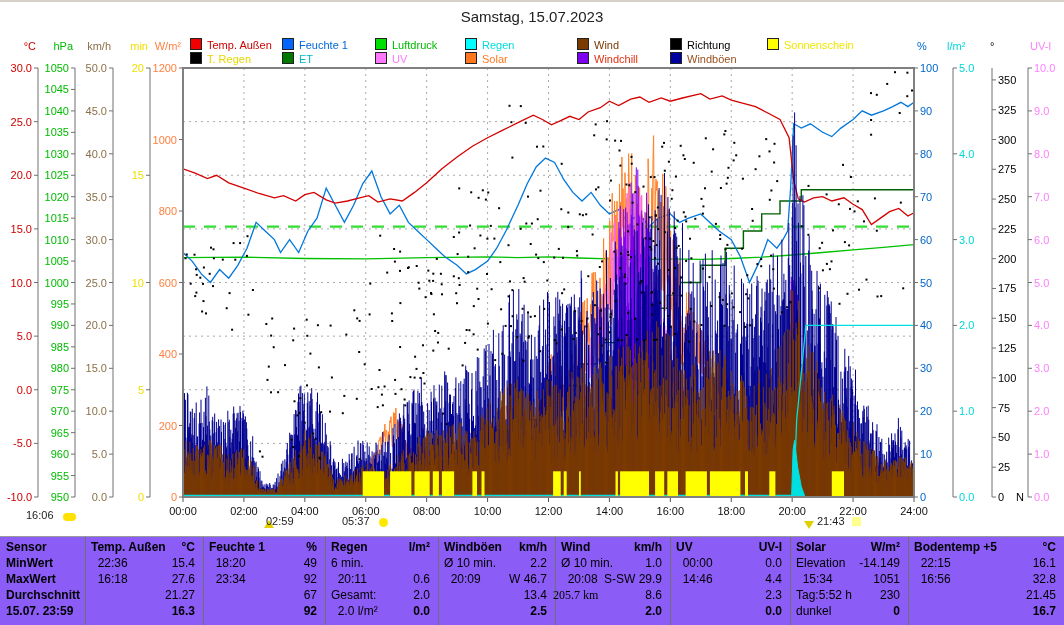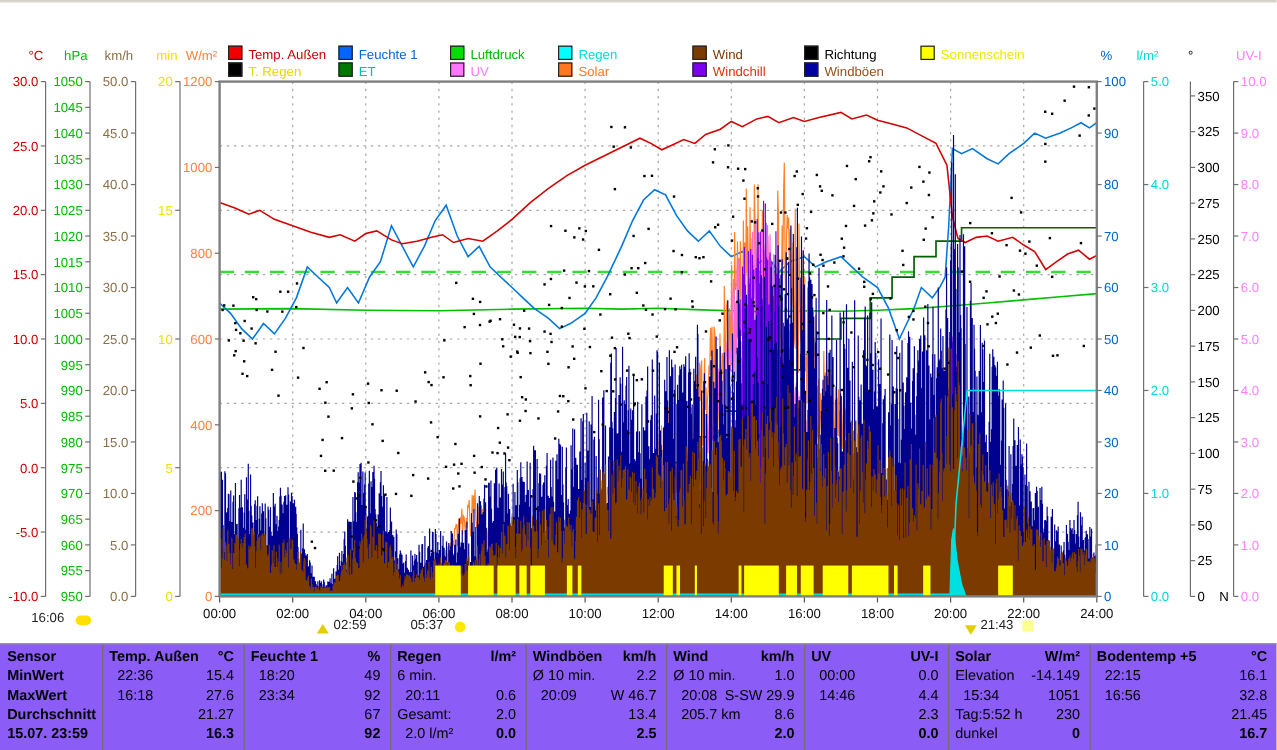--- a/index.html
+++ b/index.html
@@ -21,20 +21,21 @@
   .tsep{position:absolute;top:0;width:1px;height:89px;background:#6f6f6f;}
   .tcell{position:absolute;font-size:12px;color:#000;white-space:pre;line-height:14px;}
   .b{font-weight:bold;}
   .tval{text-align:right;}
 </style>
 </head>
 <body>
 
 <div id="screen">
   <div id="topstrip"></div>
+  <div id="title">Samstag, 15.07.2023</div>
   <div id="legend">
       <div class="litem" style="left: 190px; top: 38px;"><span class="box" style="background: rgb(240, 0, 0);"></span><span class="lbl" style="color: rgb(204, 0, 0);">Temp. Außen</span></div>
       <div class="litem" style="left: 190px; top: 52px;"><span class="box" style="background: rgb(0, 0, 0);"></span><span class="lbl" style="color: rgb(232, 216, 0);">T. Regen</span></div>
       <div class="litem" style="left: 282px; top: 38px;"><span class="box" style="background: rgb(0, 102, 255);"></span><span class="lbl" style="color: rgb(0, 102, 221);">Feuchte 1</span></div>
       <div class="litem" style="left: 282px; top: 52px;"><span class="box" style="background: rgb(0, 120, 0);"></span><span class="lbl" style="color: rgb(0, 187, 187);">ET</span></div>
       <div class="litem" style="left: 375px; top: 38px;"><span class="box" style="background: rgb(0, 224, 0);"></span><span class="lbl" style="color: rgb(0, 187, 0);">Luftdruck</span></div>
       <div class="litem" style="left: 375px; top: 52px;"><span class="box" style="background: rgb(255, 120, 255);"></span><span class="lbl" style="color: rgb(255, 120, 255);">UV</span></div>
       <div class="litem" style="left: 465px; top: 38px;"><span class="box" style="background: rgb(0, 255, 255);"></span><span class="lbl" style="color: rgb(0, 221, 221);">Regen</span></div>
       <div class="litem" style="left: 465px; top: 52px;"><span class="box" style="background: rgb(255, 120, 32);"></span><span class="lbl" style="color: rgb(255, 120, 32);">Solar</span></div>
       <div class="litem" style="left: 577px; top: 38px;"><span class="box" style="background: rgb(123, 58, 0);"></span><span class="lbl" style="color: rgb(123, 58, 0);">Wind</span></div>
@@ -809,21 +810,21 @@
         <text x="914" y="515" text-anchor="middle" fill="#111">24:00</text>
       </g>
     </svg>
 
   <div class="ann" style="left:26px;top:509px;">
     <span>16:06</span>
   </div>
   <div class="cloud" style="left:63px;top:513px;"></div>
 
   <div class="tri-up" style="left:264px;top:520px;"></div>
-  <div class="ann" style="left:278px;top:515px;">
+  <div class="ann" style="left:266px;top:515px;">
     <span>02:59</span>
   </div>
   <div class="ann" style="left:342px;top:515px;">
     <span>05:37</span>
   </div>
   <div class="sun-dot" style="left:379px;top:518px;"></div>
 
   <div class="tri-down" style="left:804px;top:521px;"></div>
   <div class="ann" style="left:817px;top:515px;">
     <span>21:43</span>
@@ -876,21 +877,21 @@
       <div class="tcell" style="left: 444px; top: 35px;">  20:09</div>
       <div class="tcell tval" style="left: 444px; top: 35px; width: 103px;">W 46.7</div>
       <div class="tcell tval" style="left: 444px; top: 51px; width: 103px;">13.4</div>
       <div class="tcell tval b" style="left: 444px; top: 67px; width: 103px;">2.5</div>
       <div class="tcell b" style="left: 561px; top: 3px;">Wind</div>
       <div class="tcell b tval" style="left: 561px; top: 3px; width: 101px;">km/h</div>
       <div class="tcell" style="left: 561px; top: 19px;">Ø 10 min.</div>
       <div class="tcell tval" style="left: 561px; top: 19px; width: 101px;">1.0</div>
       <div class="tcell" style="left: 561px; top: 35px;">  20:08</div>
       <div class="tcell tval" style="left: 561px; top: 35px; width: 101px;">S-SW 29.9</div>
-      <div class="tcell" style="left: 561px; top: 51px;">  205.7 km</div>
+      <div class="tcell" style="left: 547px; top: 51px; font-family: Liberation Serif, serif;">  205.7 km</div>
       <div class="tcell tval" style="left: 561px; top: 51px; width: 101px;">8.6</div>
       <div class="tcell tval b" style="left: 561px; top: 67px; width: 101px;">2.0</div>
       <div class="tcell b" style="left: 676px; top: 3px;">UV</div>
       <div class="tcell b tval" style="left: 676px; top: 3px; width: 106px;">UV-I</div>
       <div class="tcell" style="left: 676px; top: 19px;">  00:00</div>
       <div class="tcell tval" style="left: 676px; top: 19px; width: 106px;">0.0</div>
       <div class="tcell" style="left: 676px; top: 35px;">  14:46</div>
       <div class="tcell tval" style="left: 676px; top: 35px; width: 106px;">4.4</div>
       <div class="tcell tval" style="left: 676px; top: 51px; width: 106px;">2.3</div>
       <div class="tcell tval b" style="left: 676px; top: 67px; width: 106px;">0.0</div>

